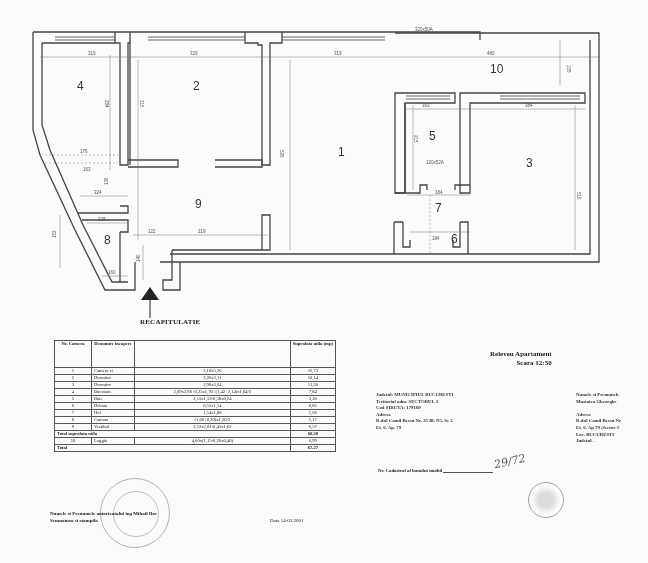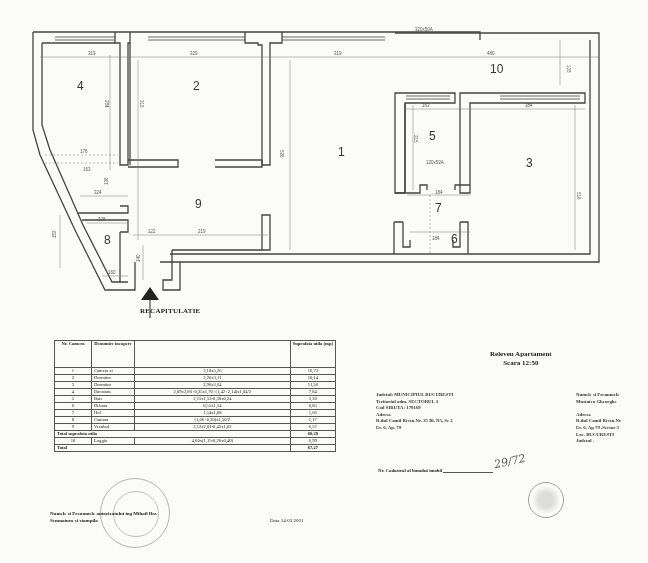--- a/index.html
+++ b/index.html
@@ -5,21 +5,21 @@
   html, body { margin: 0; padding: 0; }
   body {
     width: 648px; height: 563px; overflow: hidden; position: relative;
     background: #fbfbfa; font-family: "Liberation Serif", serif; color: #222;
   }
   .plan { position: absolute; left: 0; top: 0; width: 648px; height: 320px; }
   .plan svg { width: 648px; height: 320px; display: block; }
   .room-num { font-family: "Liberation Sans", sans-serif; font-size: 12px; fill: #333; }
   .dim { font-family: "Liberation Sans", sans-serif; font-size: 4.5px; fill: #555; }
   .recap-title {
-    position: absolute; left: 140px; top: 307px; font-size: 7px; font-weight: bold; letter-spacing: 0.2px;
+    position: absolute; left: 140px; top: 318px; font-size: 7px; font-weight: bold; letter-spacing: 0.2px;
   }
   table.recap {
     position: absolute; left: 54px; top: 340px; width: 282px;
     border-collapse: collapse; font-size: 4.6px; line-height: 5.2px;
   }
   table.recap td, table.recap th {
     border: 0.8px solid #555; padding: 0 2px; height: 6px; white-space: nowrap;
   }
   table.recap th { font-weight: bold; text-align: center; height: 26px; vertical-align: top; }
   table.recap td.c { text-align: center; }
@@ -31,21 +31,21 @@
   .date { position: absolute; left: 270px; top: 518px; font-size: 5px; }
   .stamp {
     position: absolute; left: 100px; top: 478px; width: 70px; height: 70px; border-radius: 50%;
     border: 1.2px solid #9a9a9a; box-sizing: border-box; opacity: 0.75;
   }
   .stamp::after {
     content: ""; position: absolute; left: 12px; top: 12px; width: 44px; height: 44px;
     border-radius: 50%; border: 0.8px solid #aaa;
   }
   .right-title {
-    position: absolute; left: 490px; top: 350px; text-align: center; font-size: 7px; font-weight: bold; line-height: 9px;
+    position: absolute; left: 490px; top: 350px; text-align: right; font-size: 7px; font-weight: bold; line-height: 9px;
   }
   .addr-block { position: absolute; font-size: 4.8px; line-height: 6.6px; font-weight: bold; color: #333; }
   .addr1 { left: 376px; top: 392px; }
   .addr2 { left: 576px; top: 392px; }
   .cadastral { position: absolute; left: 378px; top: 468px; font-size: 4.8px; font-weight: bold; }
   .cadastral .line { display: inline-block; width: 50px; border-bottom: 0.8px solid #555; vertical-align: bottom; }
   .handwrite { position: absolute; left: 494px; top: 455px; font-family: "DejaVu Serif", serif; font-size: 11px; font-style: italic; color: #555; transform: rotate(-12deg); }
   .stamp2 {
     position: absolute; left: 528px; top: 482px; width: 36px; height: 36px; border-radius: 50%;
     border: 1.2px solid #888; box-sizing: border-box; opacity: 0.8;

